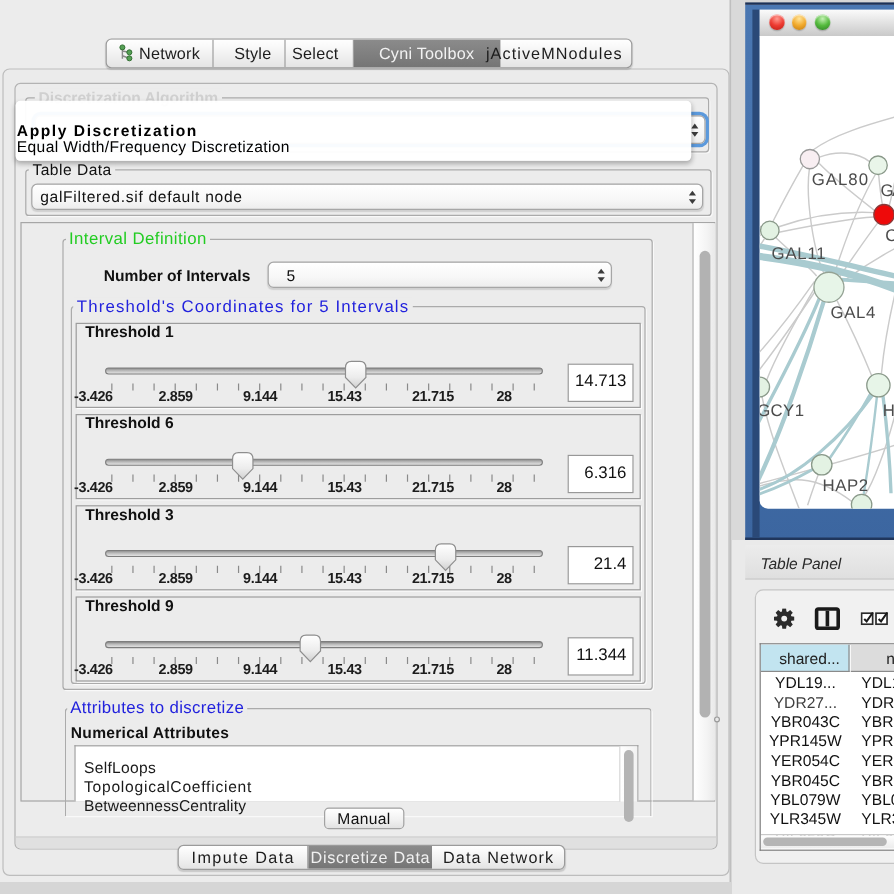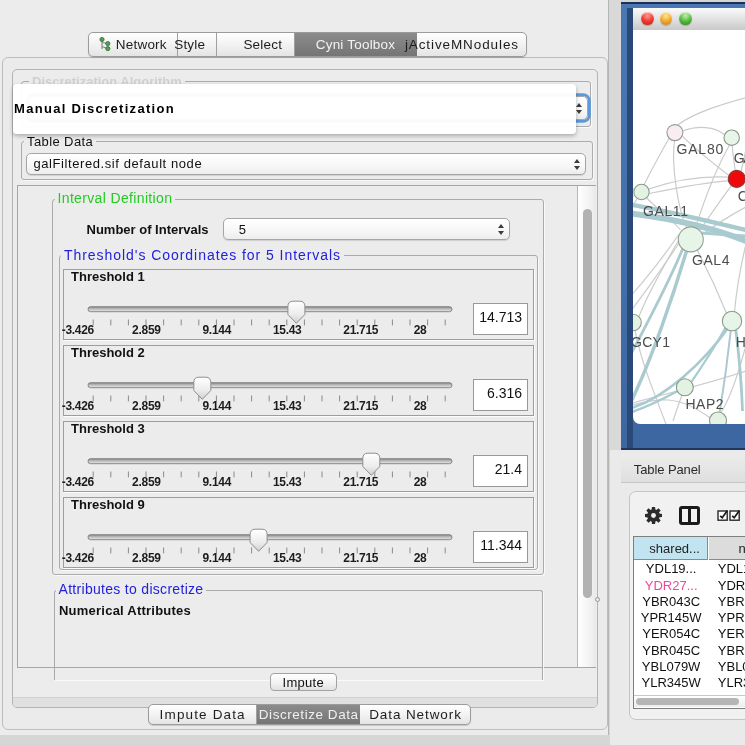--- a/index.html
+++ b/index.html
@@ -21,21 +21,21 @@
 </style></head><body>
 <div class="abs" style="left:0;top:0;width:609px;height:735px;background:#ececec;border-right:1px solid #b5b5b5;">
     <div class="abs" style="left:2px;top:57px;width:606px;height:673px;border:1px solid #bdbdbd;border-radius:6px;background:#ebebeb;"></div>
     <div class="abs" style="left:88px;top:31.5px;width:439.3px;height:25px;border:1px solid #9b9b9b;border-radius:5px;background:linear-gradient(#ffffff,#f1f1f1 55%,#e4e4e4);box-shadow:0 1px 1px rgba(0,0,0,.15);overflow:hidden;">
       <div class="tab seg" style="left:0.0px;width:88.6px;"><svg width="12" height="16" viewBox="0 0 12 16" style="margin-right:5px;">
           <path d="M3 3.5 L3 13 M3 6.5 L8.5 7.5 M3 10.5 L8.5 12.5" stroke="#8a8a8a" stroke-width="1.2" fill="none"></path>
           <circle cx="3" cy="3.5" r="2.1" fill="#55a055" stroke="#2f6d2f" stroke-width="0.8"></circle>
           <circle cx="8.8" cy="7.6" r="2.1" fill="#55a055" stroke="#2f6d2f" stroke-width="0.8"></circle>
           <circle cx="8.8" cy="12.6" r="2.1" fill="#55a055" stroke="#2f6d2f" stroke-width="0.8"></circle>
         </svg>Network</div>
-      <div class="tab seg" style="left:74px;width:54.4px;">Style</div>
+      <div class="tab seg" style="left:95px;width:54.4px;">Style</div>
       <div class="tab seg" style="left:143.0px;width:62.5px;">Select</div>
       <div class="tab" style="left:205.5px;width:122px;background:linear-gradient(#8b8b8b,#757575);color:#f2f2f2;">Cyni Toolbox</div>
       <div class="tab seg" style="left:307.6px;width:131.7px;letter-spacing:0.9px;">jActiveMNodules</div>
     </div>
     <div class="abs" style="left:12px;top:69px;width:586px;height:638.5px;border:1px solid #b3b3b3;border-radius:5px;background:#ececec;overflow:hidden;">
       <div class="grp" style="left:8.0px;top:11.0px;width:570px;height:46px;">
         <div class="grplab" style="left:7px;color:#d0d0d0;font-weight:bold;font-size:13px;">Discretization Algorithm</div>
       </div>
       <div class="combo" style="left:16.0px;top:26.0px;width:559px;height:24px;box-shadow:0 0 0 2.8px #5b99dc;">
         <div class="arrows" style="left:545px;top:5px;"></div>
@@ -80,21 +80,21 @@
             </svg></div>
           <div class="tl" style="left:-2.3px;top:53px;">-3.426</div>
           <div class="tl" style="left:68.1px;top:53px;">2.859</div>
           <div class="tl" style="left:138.5px;top:53px;">9.144</div>
           <div class="tl" style="left:208.9px;top:53px;">15.43</div>
           <div class="tl" style="left:279.3px;top:53px;">21.715</div>
           <div class="tl" style="left:349.7px;top:53px;">28</div>
           <div class="vfield">14.713</div>
         </div>
         <div class="tbox" style="left:45.0px;top:159.0px;width:470.5px;height:71.5px;">
-          <div style="position:absolute;left:7px;top:-0.5px;font-weight:bold;font-size:13px;color:#111;">Threshold 2</div>
+          <div style="position:absolute;left:7px;top:-0.5px;font-weight:bold;font-size:13px;color:#111;">Threshold 6</div>
           <div style="position:absolute;left:0;top:28px;"><svg width="470" height="32" viewBox="0 0 470 32">
               <defs>
                 <linearGradient id="tg1" x1="0" y1="0" x2="0" y2="1">
                   <stop offset="0" stop-color="#878787"></stop>
                   <stop offset="0.45" stop-color="#bcbcbc"></stop>
                   <stop offset="1" stop-color="#e9e9e9"></stop>
                 </linearGradient>
                 <linearGradient id="th1" x1="0" y1="0" x2="0" y2="1">
                   <stop offset="0" stop-color="#ffffff"></stop>
                   <stop offset="0.6" stop-color="#ececec"></stop>
@@ -164,36 +164,45 @@
           <div class="tl" style="left:138.5px;top:53px;">9.144</div>
           <div class="tl" style="left:208.9px;top:53px;">15.43</div>
           <div class="tl" style="left:279.3px;top:53px;">21.715</div>
           <div class="tl" style="left:349.7px;top:53px;">28</div>
           <div class="vfield">11.344</div>
         </div>
         <div class="grp" style="left:36.0px;top:404.5px;width:489px;height:90px;border-bottom:none;border-radius:3px 3px 0 0;">
           <div class="grplab" style="left:0.5px;top:-9.5px;color:#2222dd;letter-spacing:0.3px;">Attributes to discretize</div>
         </div>
         <div class="abs" style="left:41.0px;top:417.0px;font-weight:bold;color:#111;letter-spacing:0.23px;">Numerical Attributes</div>
+        <div class="abs" style="left:44.0px;top:435.5px;width:470px;height:46.5px;background:#fff;border:1px solid #9f9f9f;border-bottom:none;">
+          <div style="position:absolute;left:7px;top:9.5px;letter-spacing:0.24px;">SelfLoops</div>
+          <div style="position:absolute;left:7px;top:25.5px;letter-spacing:0.63px;">TopologicalCoefficient</div>
+          <div style="position:absolute;left:7px;top:41.5px;letter-spacing:0.1px;">BetweennessCentrality</div>
+          <div style="position:absolute;right:0;top:0;width:15px;height:100%;background:linear-gradient(90deg,#ffffff,#f2f2f2);border-left:1px solid #d8d8d8;">
+            <div style="position:absolute;left:2.5px;top:3px;width:8px;height:60px;background:#b4b4b4;border-radius:4px;"></div>
+          </div>
+        </div>
       </div>
       <div class="abs" style="left:563.5px;top:115.5px;width:19.5px;height:481px;border-left:1px solid #b5b5b5;background:linear-gradient(90deg,#ffffff,#f4f4f4 60%,#e9e9e9);">
         <div style="position:absolute;left:5.5px;top:23px;width:9px;height:389px;background:#b2b2b2;border-radius:4.5px;"></div>
       </div>
-      <div class="abs" style="left:256.8px;top:602.5px;width:67px;height:18px;border:1px solid #a2a2a2;border-radius:4px;background:linear-gradient(#ffffff,#f2f2f2 55%,#e2e2e2);text-align:center;line-height:17px;color:#111;letter-spacing:0.29px;">Impute</div>
+      <div class="abs" style="left:256.8px;top:602.5px;width:67px;height:18px;border:1px solid #a2a2a2;border-radius:4px;background:linear-gradient(#ffffff,#f2f2f2 55%,#e2e2e2);text-align:center;line-height:17px;color:#111;letter-spacing:0.29px;">Manual</div>
       <div class="abs" style="left:0;top:626.5px;width:100%;height:12px;background:#e0e0e0;border-top:1px solid #d0d0d0;"></div>
     </div>
     <div class="abs" style="left:148px;top:703.5px;width:323px;height:21px;border:1px solid #9b9b9b;border-radius:5px;background:linear-gradient(#ffffff,#f1f1f1 55%,#e4e4e4);box-shadow:0 1px 1px rgba(0,0,0,.15);overflow:hidden;">
       <div class="tab seg" style="left:0.0px;width:108.4px;font-size:13.5px;letter-spacing:1.15px;">Impute Data</div>
       <div class="tab" style="left:108.4px;width:102.6px;font-size:13.5px;letter-spacing:0.55px;background:linear-gradient(#8b8b8b,#757575);color:#f0f0f0;">Discretize Data</div>
       <div class="tab seg" style="left:211.0px;width:112.0px;font-size:13.5px;letter-spacing:0.9px;">Data Network</div>
     </div>
   </div>
 <div class="abs" style="left:595px;top:597px;width:5px;height:5px;border:1px solid #9a9a9a;border-radius:50%;background:#e8e8e8;"></div>
 <div class="abs" style="left:13px;top:84px;width:563px;height:49.5px;background:rgba(255,255,255,0.96);border-radius:4px;box-shadow:0 2px 4px rgba(0,0,0,0.28);z-index:50;">
-    <div style="position:absolute;left:1px;top:16.5px;font-weight:bold;color:#000;letter-spacing:1.3px;">Manual Discretization</div>
+    <div style="position:absolute;left:1px;top:16.5px;font-weight:bold;color:#000;letter-spacing:1.3px;">Apply Discretization</div>
+    <div style="position:absolute;left:1px;top:31px;color:#000;letter-spacing:0.3px;">Equal Width/Frequency Discretization</div>
   </div>
 <div class="abs" style="left:610px;top:0;width:11px;height:745px;background:#d9d9d9;"></div>
 <div class="abs" style="left:610px;top:450px;width:135px;height:295px;background:#eaeaea;"></div>
 <div class="abs" style="left:620.8px;top:1.5px;width:124.2px;height:448.5px;background:linear-gradient(180deg,#4a77b2,#4471ac 50%,#3c66a0);border-top:2px solid #1c3157;box-shadow:inset 0 -2px 0 #20365c;">
     <div class="abs" style="left:6px;top:4px;width:6.4px;height:440px;background:#2a4978;"></div>
     <div class="abs" style="left:12px;top:4.5px;width:113px;height:23px;background:linear-gradient(#fbfbfb,#c9c9c9);border-bottom:1px solid #8e8e8e;">
       <div style="position:absolute;left:8.2px;top:4px;width:12.6px;height:12.6px;border-radius:50%;background:radial-gradient(circle at 50% 28%,#ff9a90 0%,#ee3b32 50%,#b81d14 100%);box-shadow:inset 0 1px 1px rgba(255,255,255,.7),0 1px 1px rgba(0,0,0,.2);"></div>
       <div style="position:absolute;left:27px;top:4px;width:12.6px;height:12.6px;border-radius:50%;background:radial-gradient(circle at 50% 28%,#ffe49a 0%,#f2ab2e 50%,#c27a0e 100%);box-shadow:inset 0 1px 1px rgba(255,255,255,.7),0 1px 1px rgba(0,0,0,.2);"></div>
       <div style="position:absolute;left:46.2px;top:4px;width:12.6px;height:12.6px;border-radius:50%;background:radial-gradient(circle at 50% 28%,#c4f0b4 0%,#55bb3e 50%,#2c7d24 100%);box-shadow:inset 0 1px 1px rgba(255,255,255,.7),0 1px 1px rgba(0,0,0,.2);"></div>
     </div>
@@ -249,21 +258,21 @@
         <text x="104.7" y="171.0" font-family="Liberation Sans" font-size="14" fill="#4c4c4c" textLength="10">C</text>
         <text x="10.0" y="185.5" font-family="Liberation Sans" font-size="14" fill="#4c4c4c" textLength="45">GAL11</text>
         <text x="59.0" y="235.0" font-family="Liberation Sans" font-size="14" fill="#4c4c4c" textLength="37.5">GAL4</text>
         <text x="-2.0" y="316.5" font-family="Liberation Sans" font-size="14" fill="#4c4c4c" textLength="39">GCY1</text>
         <text x="102.7" y="316.5" font-family="Liberation Sans" font-size="14" fill="#4c4c4c" textLength="10">H</text>
         <text x="52.5" y="379.0" font-family="Liberation Sans" font-size="14" fill="#4c4c4c" textLength="38">HAP2</text>
       </svg>
     </div>
   </div>
 <div class="abs" style="left:620.8px;top:453.5px;width:124.2px;height:29.5px;background:linear-gradient(#ececec,#dfdfdf);border-bottom:1px solid #c6c6c6;">
-    <div style="position:absolute;left:13px;top:8px;color:#2a2a2a;letter-spacing:-0.1px;">Table Panel</div>
+    <div style="position:absolute;left:13px;top:8px;color:#2a2a2a;letter-spacing:-0.1px;font-style:italic;">Table Panel</div>
   </div>
 <div class="abs" style="left:629px;top:491px;width:125px;height:229px;background:#f1f1f1;border:1px solid #c5c5c5;border-radius:7px;">
     <div class="abs" style="left:15px;top:14.5px;"><svg width="17" height="17" viewBox="0 0 16 16">
         <path d="M 16.07 6.53 L 16.07 9.47 L 13.64 9.74 L 13.23 10.72 L 14.74 12.67 L 12.67 14.74 L 10.75 13.22 L 9.77 13.63 L 9.47 16.07 L 6.53 16.07 L 6.26 13.64 L 5.28 13.23 L 3.33 14.74 L 1.26 12.67 L 2.78 10.75 L 2.37 9.77 L -0.07 9.47 L -0.07 6.53 L 2.36 6.26 L 2.77 5.28 L 1.26 3.33 L 3.33 1.26 L 5.25 2.78 L 6.23 2.37 L 6.53 -0.07 L 9.47 -0.07 L 9.74 2.36 L 10.72 2.77 L 12.67 1.26 L 14.74 3.33 L 13.22 5.25 L 13.63 6.23 Z" fill="#2b2b2b"></path>
         <circle cx="8" cy="8" r="2.3" fill="#f0f0f0"></circle>
       </svg></div>
     <div class="abs" style="left:49px;top:13.5px;width:21px;height:19.5px;border:3px solid #1a1a1a;border-radius:3px;">
       <div style="position:absolute;left:6.2px;top:0;width:2.8px;height:100%;background:#1a1a1a;"></div>
     </div>
     <div class="abs" style="left:86.5px;top:16.5px;"><svg width="12" height="12" viewBox="0 0 12 12">
@@ -274,21 +283,21 @@
         <rect x="1" y="2" width="9.2" height="9.2" fill="#ffffff" stroke="#2a2a2a" stroke-width="1.4"></rect>
         <path d="M 3.2 6.8 L 5.2 8.8 L 10.4 1.4" fill="none" stroke="#1a1a1a" stroke-width="1.7"></path>
       </svg></div>
     <div class="abs" style="left:2.8px;top:44px;width:122px;height:172.8px;border:1px solid #7e7e7e;border-right:none;background:#fff;overflow:hidden;">
       <div style="position:absolute;left:0;top:0;width:74.7px;height:23px;background:#c2e4f0;border-right:1px solid #8a8a8a;border-bottom:1px solid #8a8a8a;text-align:center;line-height:23px;color:#222;padding-left:8px;">shared...</div>
       <div style="position:absolute;left:75.7px;top:0;width:60px;height:23px;background:#dcdcdc;border-bottom:1px solid #8a8a8a;color:#222;line-height:23px;">
         <span style="position:absolute;left:29px;">na</span>
       </div>
       <div style="position:absolute;left:0;top:24.2px;width:74.7px;text-align:center;color:#111;">YDL19...</div>
       <div style="position:absolute;left:84px;top:24.2px;color:#111;">YDL1</div>
-      <div style="position:absolute;left:0;top:40.5px;width:74.7px;text-align:center;color:#ec4899;">YDR27...</div>
+      <div style="position:absolute;left:0;top:40.5px;width:74.7px;text-align:center;color:#404040;">YDR27...</div>
       <div style="position:absolute;left:84px;top:40.5px;color:#111;">YDR2</div>
       <div style="position:absolute;left:0;top:56.8px;width:74.7px;text-align:center;color:#111;">YBR043C</div>
       <div style="position:absolute;left:84px;top:56.8px;color:#111;">YBR0</div>
       <div style="position:absolute;left:0;top:73.1px;width:74.7px;text-align:center;color:#111;">YPR145W</div>
       <div style="position:absolute;left:84px;top:73.1px;color:#111;">YPR1</div>
       <div style="position:absolute;left:0;top:89.4px;width:74.7px;text-align:center;color:#111;">YER054C</div>
       <div style="position:absolute;left:84px;top:89.4px;color:#111;">YER0</div>
       <div style="position:absolute;left:0;top:105.7px;width:74.7px;text-align:center;color:#111;">YBR045C</div>
       <div style="position:absolute;left:84px;top:105.7px;color:#111;">YBR0</div>
       <div style="position:absolute;left:0;top:122.0px;width:74.7px;text-align:center;color:#111;">YBL079W</div>

